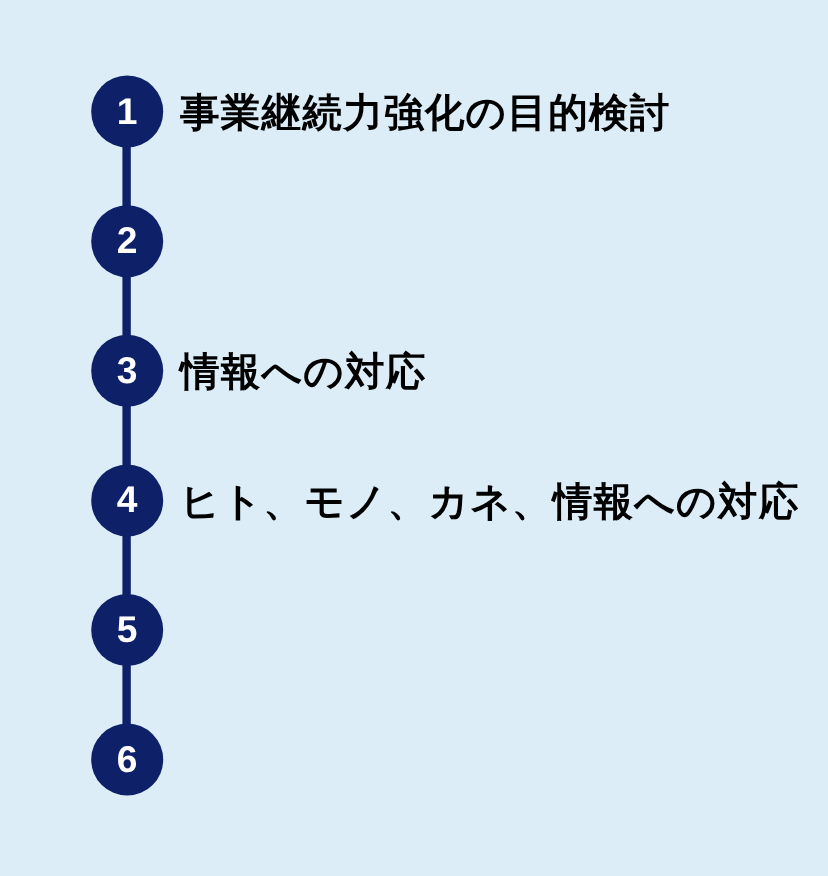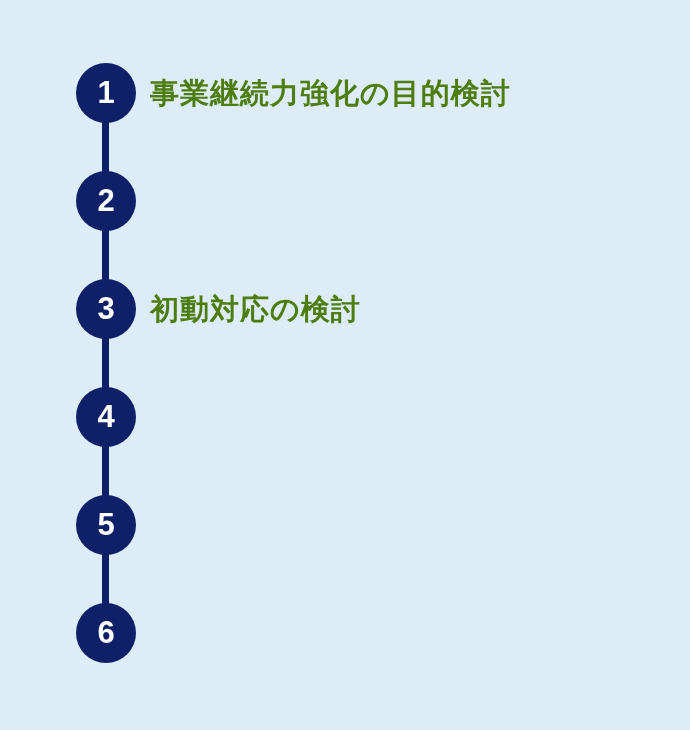--- a/index.html
+++ b/index.html
@@ -57,22 +57,22 @@
   .circle .num {
     color: #ffffff;
     font-size: 31px;
     font-weight: bold;
     line-height: 1;
     transform: translateY(-1px);
   }
 
   .step-label {
     margin-left: 14px;
-    color: #4d7c0f;
-    font-size: 29px;
+    color: #000000;
+    font-size: 33px;
     font-weight: bold;
     letter-spacing: 1px;
     white-space: nowrap;
     line-height: 1;
   }
 </style>
 </head>
 <body>
 
 <div class="canvas">
@@ -89,27 +89,28 @@
   <div class="step-row r1">
     <div class="circle">
       <span class="num">2</span>
     </div>
   </div>
 
   <div class="step-row r2">
     <div class="circle">
       <span class="num">3</span>
     </div>
-    <div class="step-label">初動対応の検討</div>
+    <div class="step-label">情報への対応</div>
   </div>
 
   <div class="step-row r3">
     <div class="circle">
       <span class="num">4</span>
     </div>
+    <div class="step-label">ヒト、モノ、カネ、情報への対応</div>
   </div>
 
   <div class="step-row r4">
     <div class="circle">
       <span class="num">5</span>
     </div>
   </div>
 
   <div class="step-row r5">
     <div class="circle">

